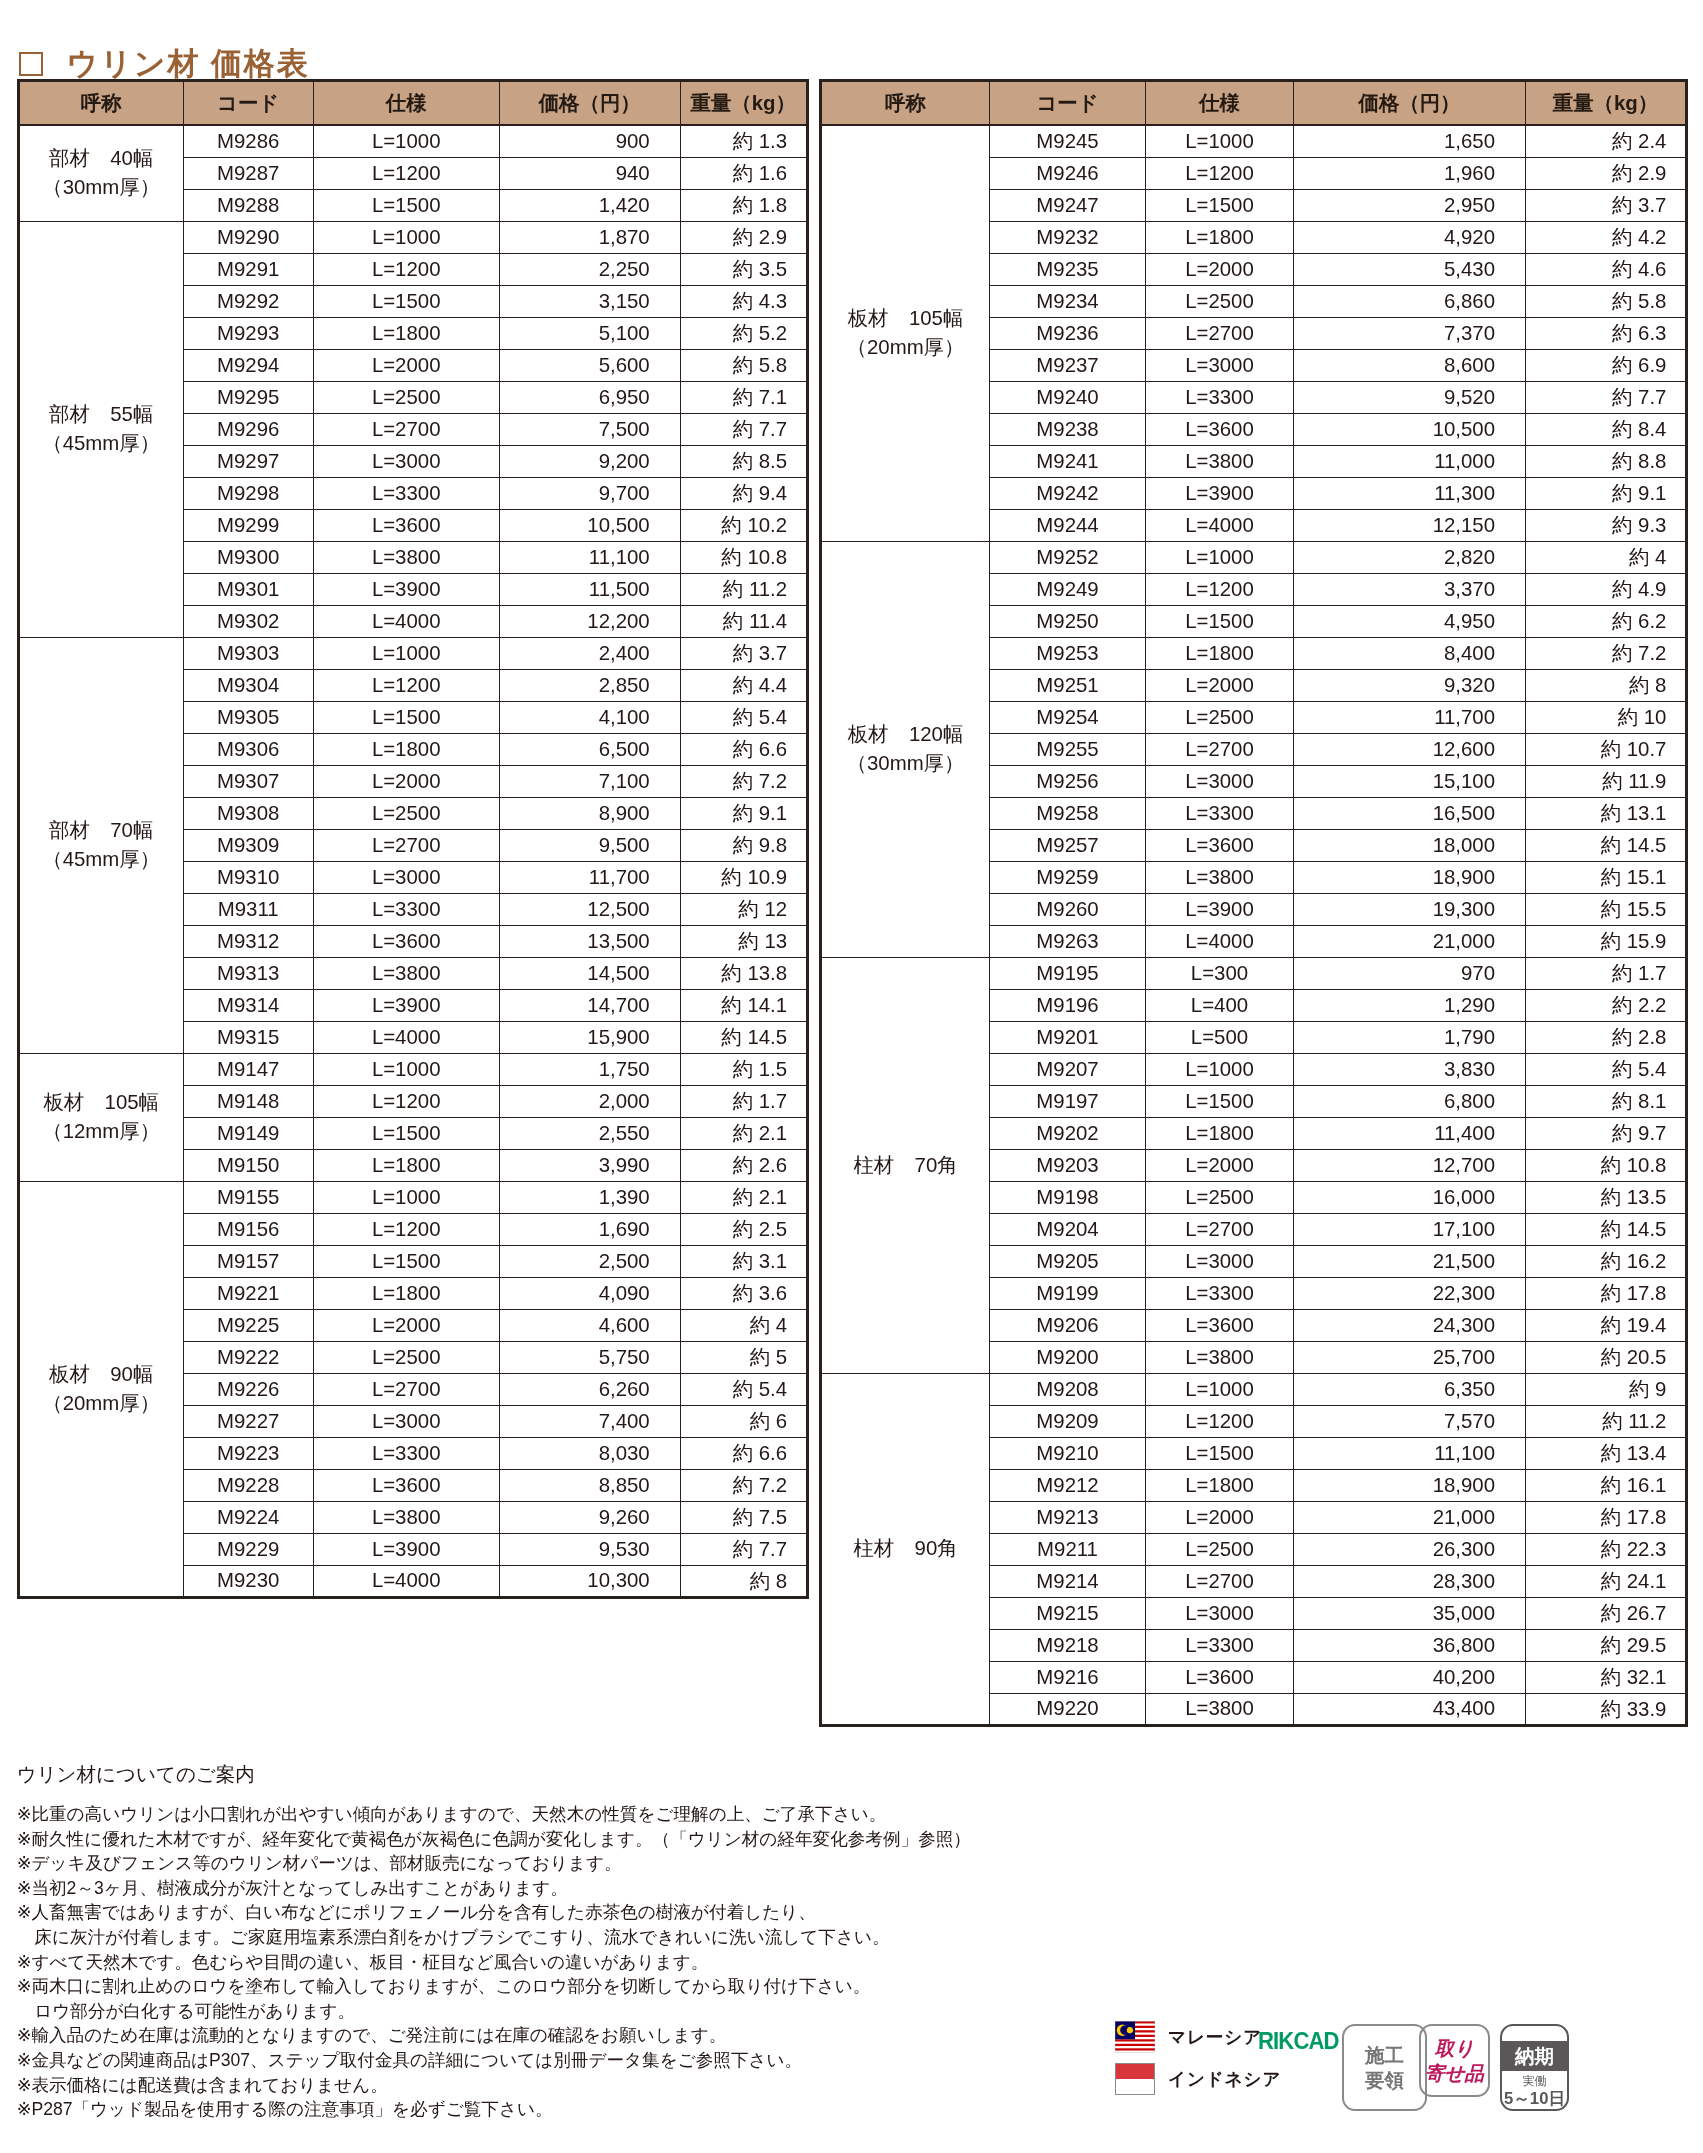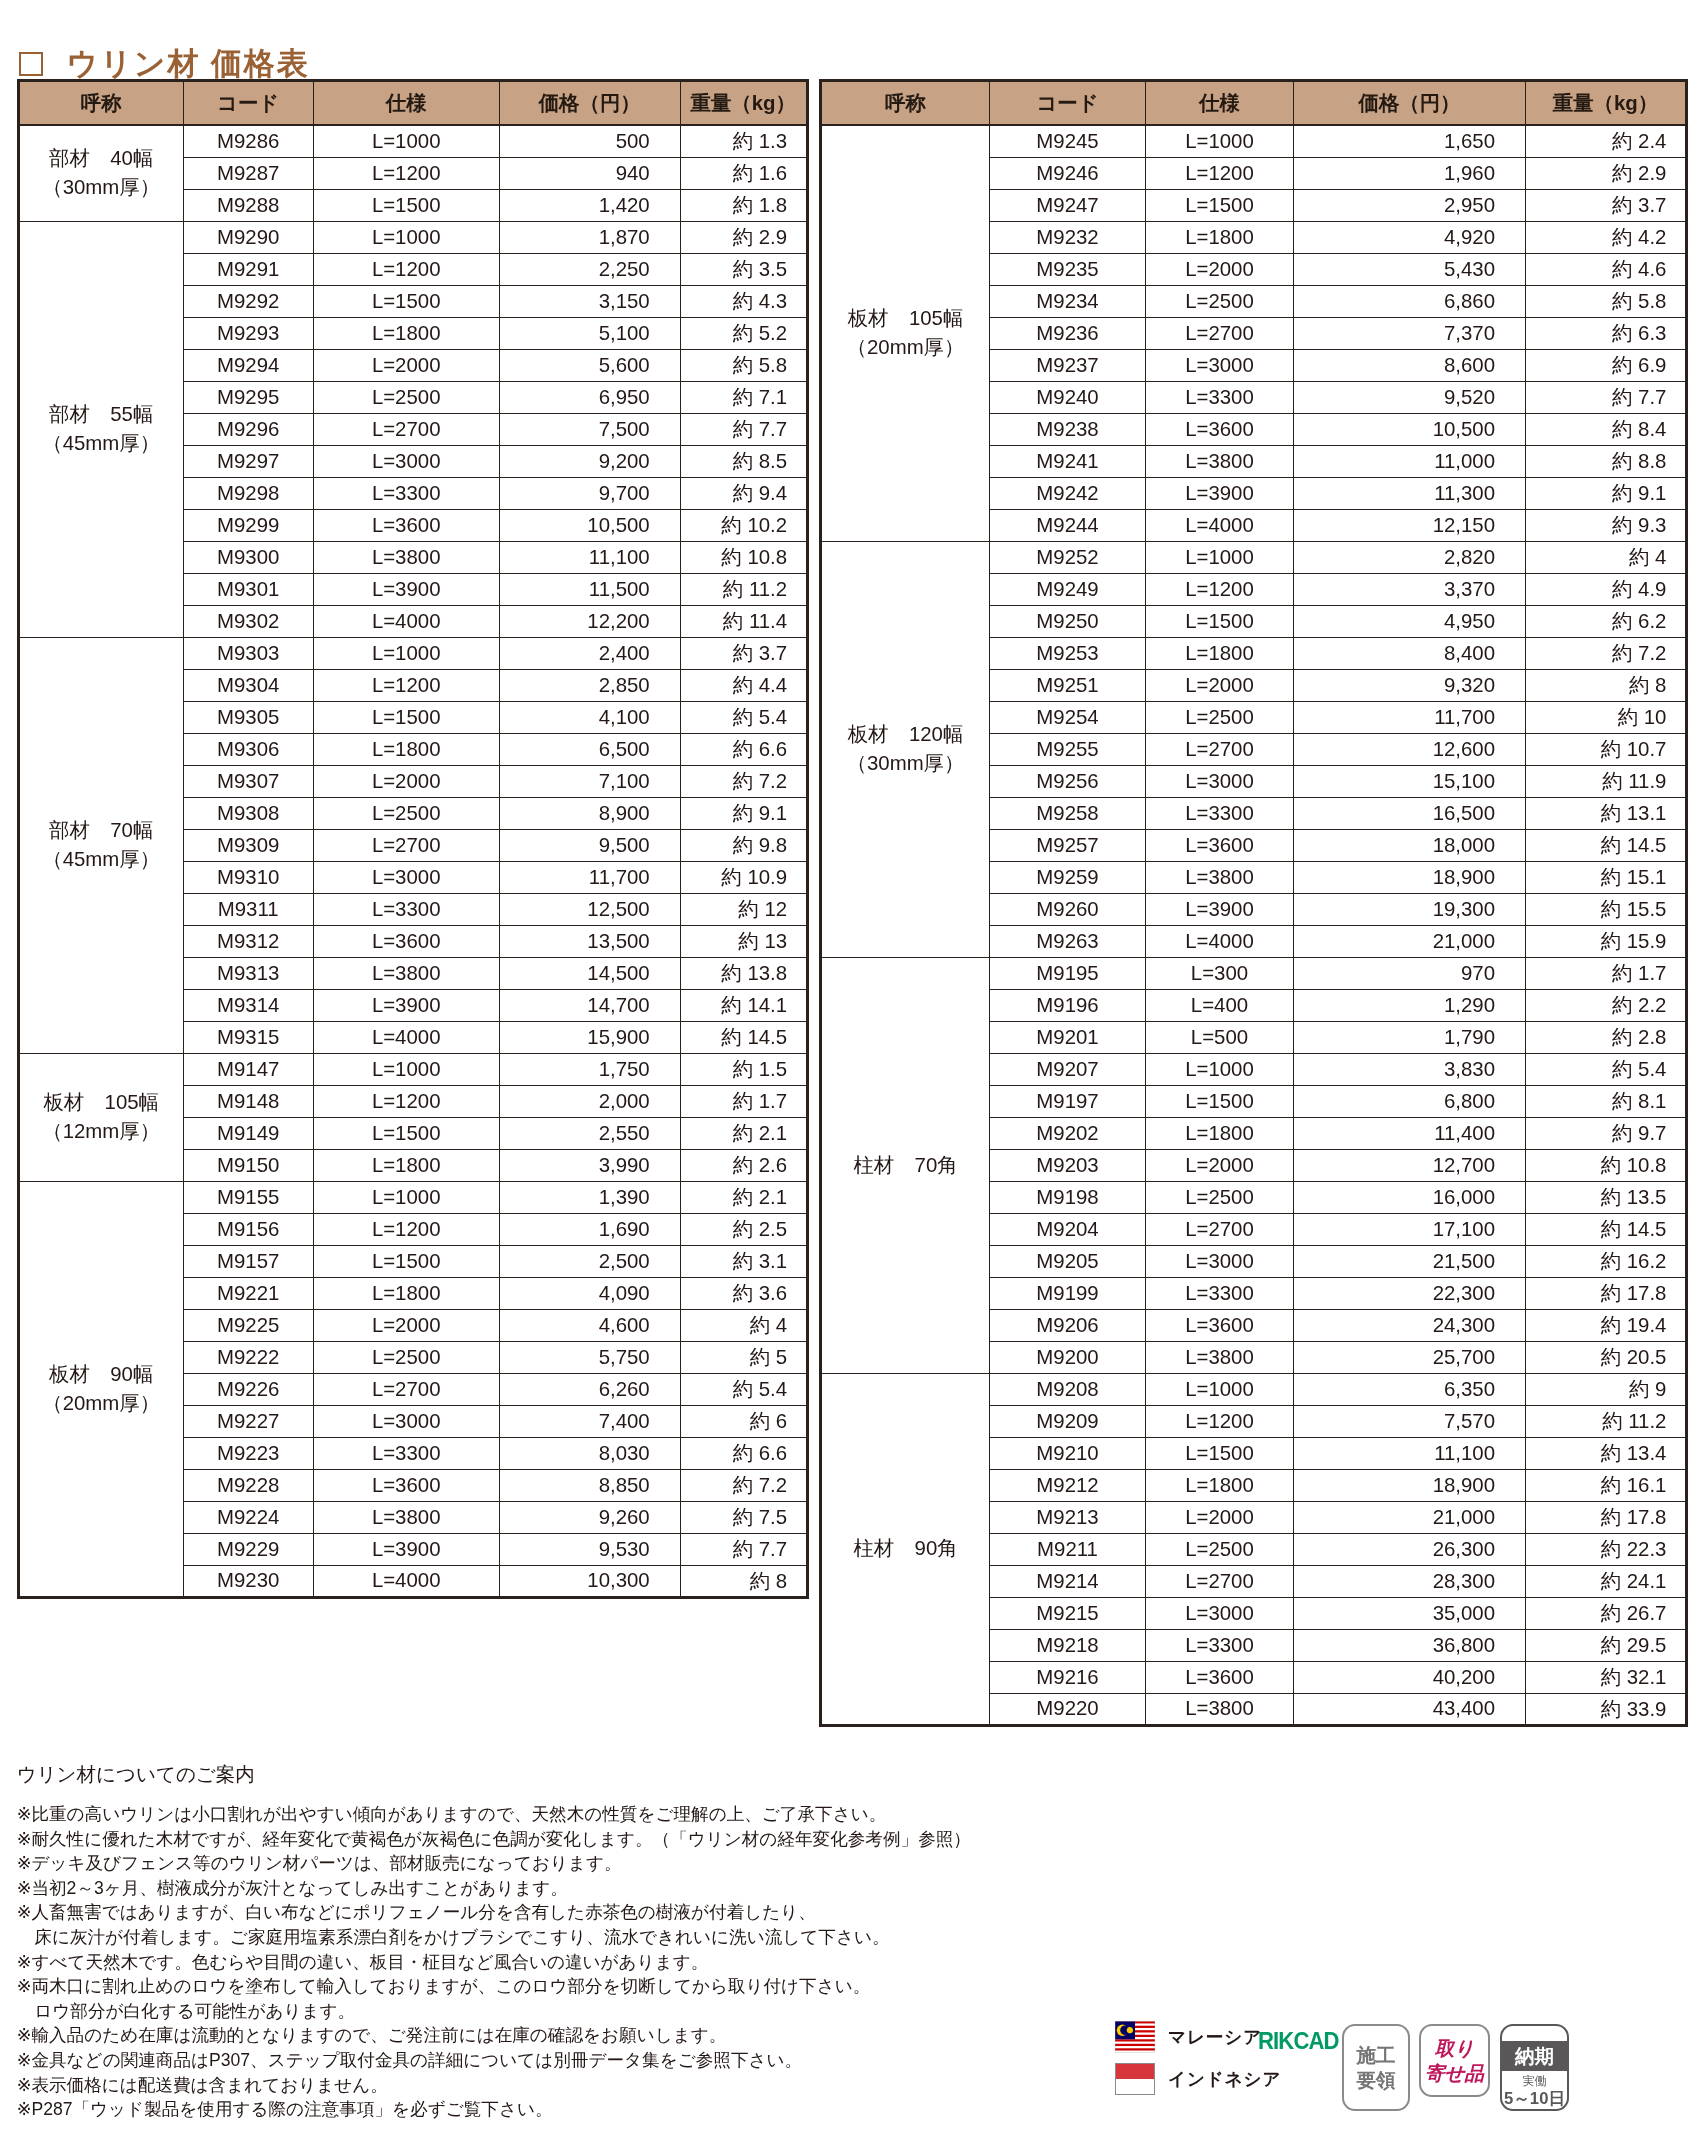--- a/index.html
+++ b/index.html
@@ -42,21 +42,21 @@
   .flag-label{font-size:17.6px;font-weight:600;letter-spacing:0.9px;}
   .indonesia-flag{width:40px;height:32px;border:0.9px solid #8a8a8a;box-sizing:border-box;display:flex;flex-direction:column;}
   .indonesia-flag .red{height:50%;background:#d6363c;}
   .indonesia-flag .white{height:50%;background:#ffffff;}
 
   .rikcad{position:absolute;left:1258px;top:2028px;font-size:23px;font-weight:800;
     color:#009b63;letter-spacing:-0.9px;transform:scaleX(0.96);transform-origin:left;}
 
   .badge{position:absolute;top:2024px;box-sizing:border-box;border-radius:13px;
     display:flex;flex-direction:column;align-items:center;justify-content:center;}
-  .badge-construction{left:1342px;width:68px;height:87px;border:2.8px solid #8b8b8c;color:#767476;}
+  .badge-construction{left:1342px;width:85px;height:87px;border:2.8px solid #8b8b8c;color:#767476;}
   .badge-backorder{left:1419px;width:71px;height:73px;border:2.8px solid #8b8b8c;color:#be185d;font-style:italic;}
   .badge-line{font-size:19.5px;font-weight:bold;line-height:25px;}
   .badge-delivery{left:1500px;width:69px;height:87px;border:2.8px solid #595757;justify-content:flex-end;overflow:hidden;color:#595757;background:#fff;}
   .delivery-head{align-self:stretch;background:#595757;color:#ffffff;font-size:19.5px;font-weight:bold;
     text-align:center;height:30px;line-height:30px;}
   .delivery-sub{font-size:12px;font-weight:normal;margin-top:2.8px;line-height:15px;}
   .delivery-days{font-size:16.7px;font-weight:bold;line-height:20.4px;}
 </style>
 </head>
 <body>
@@ -86,21 +86,21 @@
         </tr>
       </thead>
       <tbody>
         <tr>
           <td rowspan="3" class="group-cell">
             <div>部材　40幅</div>
             <div>（30mm厚）</div>
           </td>
           <td class="code-cell">M9286</td>
           <td class="spec-cell">L=1000</td>
-          <td class="price-cell">500</td>
+          <td class="price-cell">900</td>
           <td class="weight-cell">約 1.3</td>
         </tr>
         <tr>
           <td class="code-cell">M9287</td>
           <td class="spec-cell">L=1200</td>
           <td class="price-cell">940</td>
           <td class="weight-cell">約 1.6</td>
         </tr>
         <tr>
           <td class="code-cell">M9288</td>

